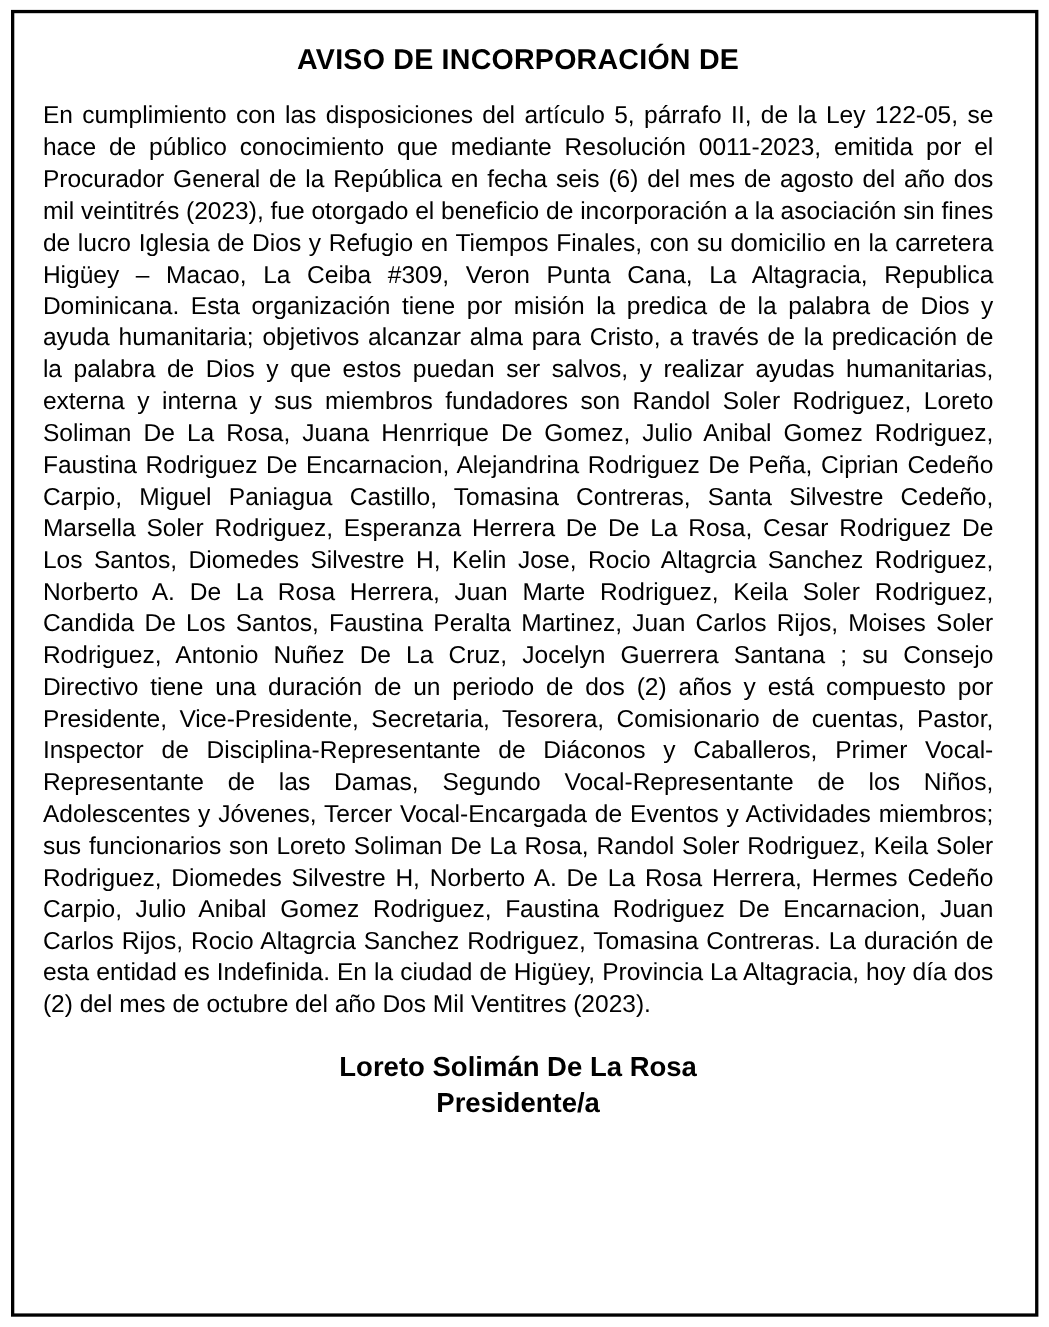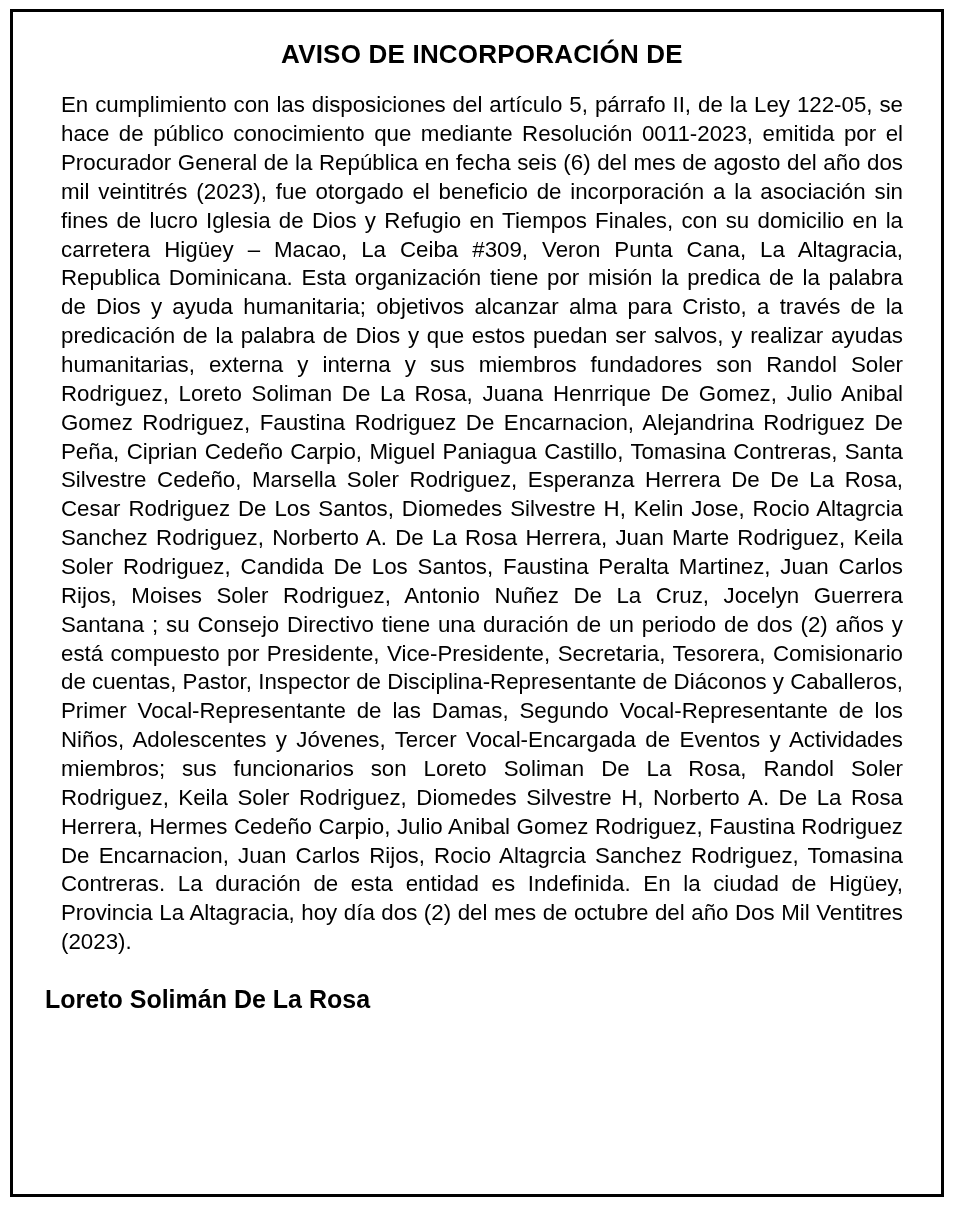--- a/index.html
+++ b/index.html
@@ -14,21 +14,21 @@
     padding: 9px 10px;
     background: #ffffff;
     color: #000000;
     font-family: "Liberation Sans", sans-serif;
   }
   .frame {
     width: 100%;
     height: 100%;
     box-sizing: border-box;
     border: 3px solid #000000;
-    padding: 14px 22px 14px 32px;
+    padding: 14px 22px 14px 10px;
     overflow: hidden;
   }
   .title {
     margin: 12px 0 20px 0;
     text-align: center;
     font-weight: bold;
     font-size: 26px;
     line-height: 1.28;
     letter-spacing: 0.2px;
   }
@@ -37,21 +37,21 @@
   }
   .body-text {
     margin: 16px;
     font-size: 22.3px;
     line-height: 1.295;
     text-align: justify;
     text-justify: inter-word;
   }
   .signature {
     margin-top: 26px;
-    text-align: left;
+    text-align: center;
     font-weight: bold;
     font-size: 25px;
     line-height: 1.3;
   }
   .signature-line {
     display: block;
   }
 </style>
 </head>
 <body>
@@ -59,15 +59,16 @@
 <div class="page">
   <div class="frame">
     <h1 class="title">
       <span class="title-line">AVISO DE INCORPORACIÓN DE</span>
     </h1>
 
     <p class="body-text">En cumplimiento con las disposiciones del artículo 5, párrafo II, de la Ley 122-05, se hace de público conocimiento que mediante Resolución 0011-2023, emitida por el Procurador General de la República en fecha seis (6) del mes de agosto del año dos mil veintitrés (2023), fue otorgado el beneficio de incorporación a la asociación sin fines de lucro Iglesia de Dios y Refugio en Tiempos Finales, con su domicilio en la carretera Higüey – Macao, La Ceiba #309, Veron Punta Cana, La Altagracia, Republica Dominicana. Esta organización tiene por misión la predica de la palabra de Dios y ayuda humanitaria; objetivos alcanzar alma para Cristo, a través de la predicación de la palabra de Dios y que estos puedan ser salvos, y realizar ayudas humanitarias, externa y interna y sus miembros fundadores son Randol Soler Rodriguez, Loreto Soliman De La Rosa, Juana Henrrique De Gomez, Julio Anibal Gomez Rodriguez, Faustina Rodriguez De Encarnacion, Alejandrina Rodriguez De Peña, Ciprian Cedeño Carpio, Miguel Paniagua Castillo, Tomasina Contreras, Santa Silvestre Cedeño, Marsella Soler Rodriguez, Esperanza Herrera De De La Rosa, Cesar Rodriguez De Los Santos, Diomedes Silvestre H, Kelin Jose, Rocio Altagrcia Sanchez Rodriguez, Norberto A. De La Rosa Herrera, Juan Marte Rodriguez, Keila Soler Rodriguez, Candida De Los Santos, Faustina Peralta Martinez, Juan Carlos Rijos, Moises Soler Rodriguez, Antonio Nuñez De La Cruz, Jocelyn Guerrera Santana ; su Consejo Directivo tiene una duración de un periodo de dos (2) años y está compuesto por Presidente, Vice-Presidente, Secretaria, Tesorera, Comisionario de cuentas, Pastor, Inspector de Disciplina-Representante de Diáconos y Caballeros, Primer Vocal-Representante de las Damas, Segundo Vocal-Representante de los Niños, Adolescentes y Jóvenes, Tercer Vocal-Encargada de Eventos y Actividades miembros; sus funcionarios son Loreto Soliman De La Rosa, Randol Soler Rodriguez, Keila Soler Rodriguez, Diomedes Silvestre H, Norberto A. De La Rosa Herrera, Hermes Cedeño Carpio, Julio Anibal Gomez Rodriguez, Faustina Rodriguez De Encarnacion, Juan Carlos Rijos, Rocio Altagrcia Sanchez Rodriguez, Tomasina Contreras. La duración de esta entidad es Indefinida. En la ciudad de Higüey, Provincia La Altagracia, hoy día dos (2) del mes de octubre del año Dos Mil Ventitres (2023).</p>
 
     <div class="signature">
       <span class="signature-line">Loreto Solimán De La Rosa</span>
+      <span class="signature-line">Presidente/a</span>
     </div>
   </div>
 </div>
 
 </body></html>

